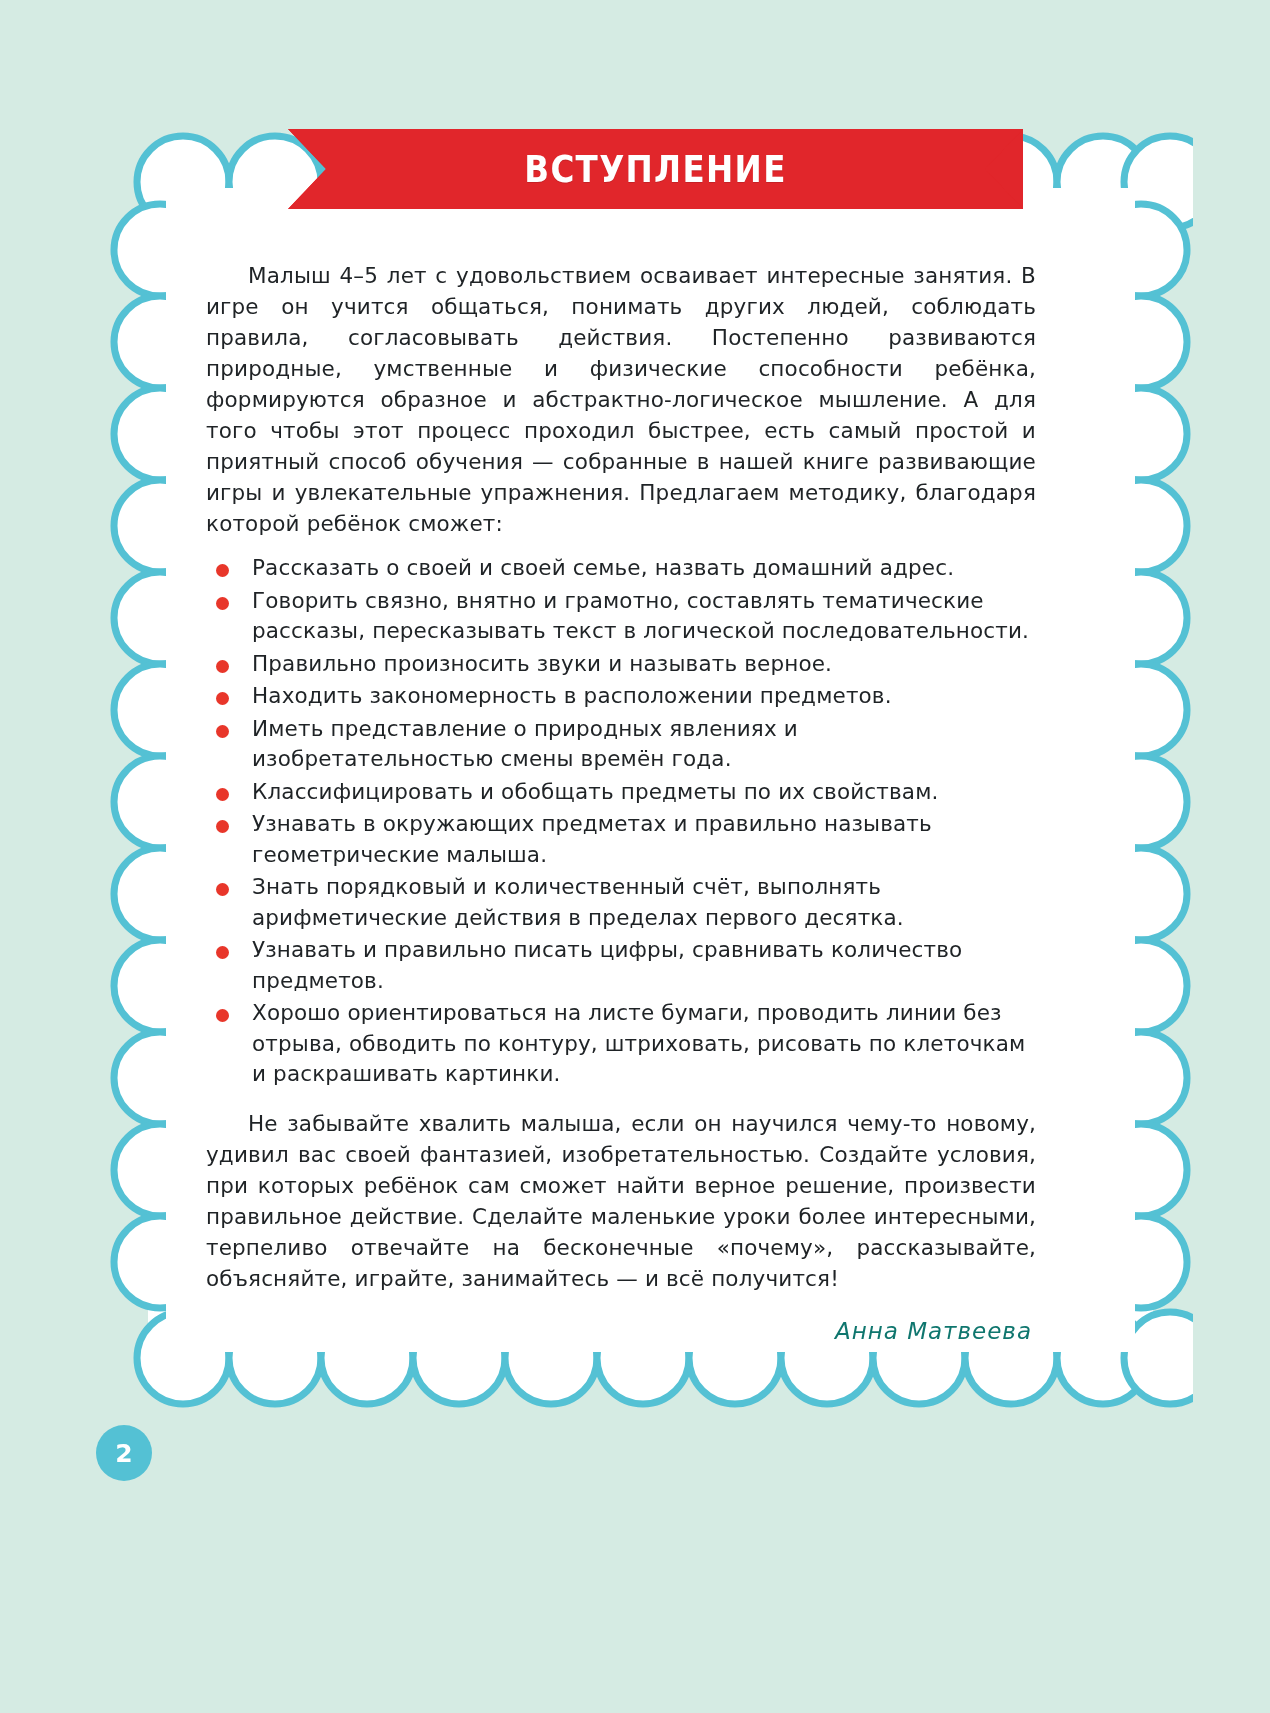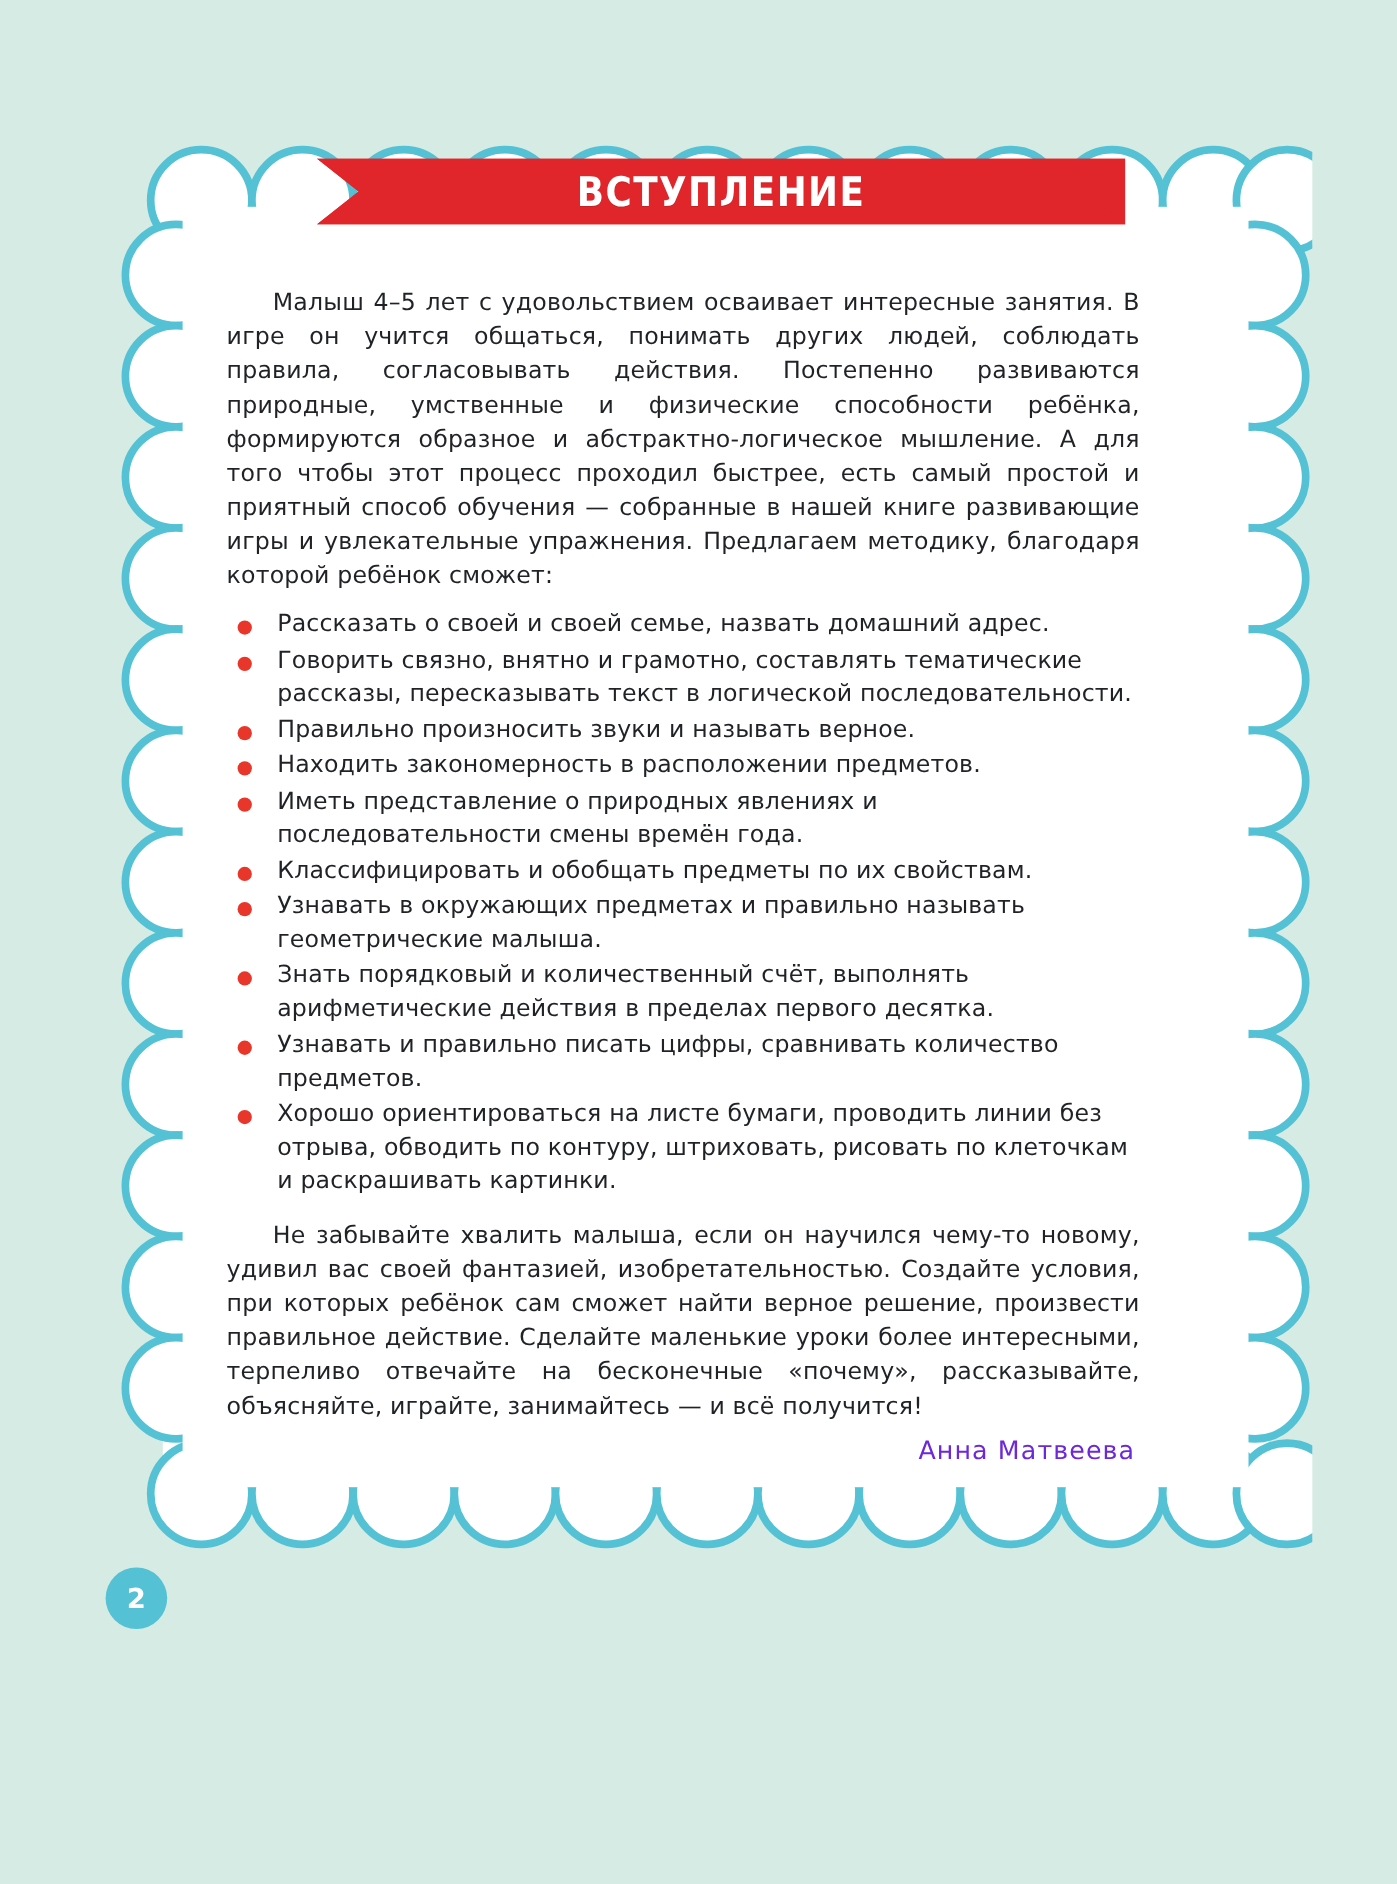--- a/index.html
+++ b/index.html
@@ -33,23 +33,23 @@
   .cloud-frame svg {
     display: block;
     width: 100%;
     height: 100%;
   }
 
   
   .banner {
     position: absolute;
     left: 288px;
-    top: 144px;
+    top: 129px;
     width: 735px;
-    height: 60px;
+    height: 80px;
     z-index: 5;
   }
   .banner svg {
     position: absolute;
     inset: 0;
     width: 100%;
     height: 100%;
   }
   .banner-title {
     position: absolute;
@@ -106,25 +106,26 @@
     position: absolute;
     left: 10px;
     top: 11px;
     width: 13px;
     height: 13px;
     border-radius: 50%;
     background: #e8362a;
   }
 
   .signature {
-    margin-top: 12px;
+    margin-top: 24px;
     text-align: right;
+    font-style: italic;
     font-size: 23px;
     letter-spacing: 1px;
-    color: #6d28d9;
+    color: #0f766e;
     padding-right: 4px;
   }
 
   
   .page-number {
     position: absolute;
     left: 96px;
     top: 1425px;
     width: 56px;
     height: 56px;
@@ -221,21 +222,21 @@
 
   <div class="content">
 
     <p class="para">Малыш 4–5 лет с удовольствием осваивает интересные занятия. В игре он учится общаться, понимать других людей, соблюдать правила, согласовывать действия. Постепенно развиваются природные, умственные и физические способности ребёнка, формируются образное и абстрактно-логическое мышление. А для того чтобы этот процесс проходил быстрее, есть самый простой и приятный способ обучения — собранные в нашей книге развивающие игры и увлекательные упражнения. Предлагаем методику, благодаря которой ребёнок сможет:</p>
 
     <ul class="bullets">
       <li><span class="dot"></span><span>Рассказать о своей и своей семье, назвать домашний адрес.</span></li>
       <li><span class="dot"></span><span>Говорить связно, внятно и грамотно, составлять тематические рассказы, пересказывать текст в логической последовательности.</span></li>
       <li><span class="dot"></span><span>Правильно произносить звуки и называть верное.</span></li>
       <li><span class="dot"></span><span>Находить закономерность в расположении предметов.</span></li>
-      <li><span class="dot"></span><span>Иметь представление о природных явлениях и последовательности смены времён года.</span></li>
+      <li><span class="dot"></span><span>Иметь представление о природных явлениях и изобретательностью смены времён года.</span></li>
       <li><span class="dot"></span><span>Классифицировать и обобщать предметы по их свойствам.</span></li>
       <li><span class="dot"></span><span>Узнавать в окружающих предметах и правильно называть геометрические малыша.</span></li>
       <li><span class="dot"></span><span>Знать порядковый и количественный счёт, выполнять арифметические действия в пределах первого десятка.</span></li>
       <li><span class="dot"></span><span>Узнавать и правильно писать цифры, сравнивать количество предметов.</span></li>
       <li><span class="dot"></span><span>Хорошо ориентироваться на листе бумаги, проводить линии без отрыва, обводить по контуру, штриховать, рисовать по клеточкам и раскрашивать картинки.</span></li>
     </ul>
 
     <p class="para last">Не забывайте хвалить малыша, если он научился чему-то новому, удивил вас своей фантазией, изобретательностью. Создайте условия, при которых ребёнок сам сможет найти верное решение, произвести правильное действие. Сделайте маленькие уроки более интересными, терпеливо отвечайте на бесконечные «почему», рассказывайте, объясняйте, играйте, занимайтесь — и всё получится!</p>
 
     <div class="signature">Анна  Матвеева</div>

